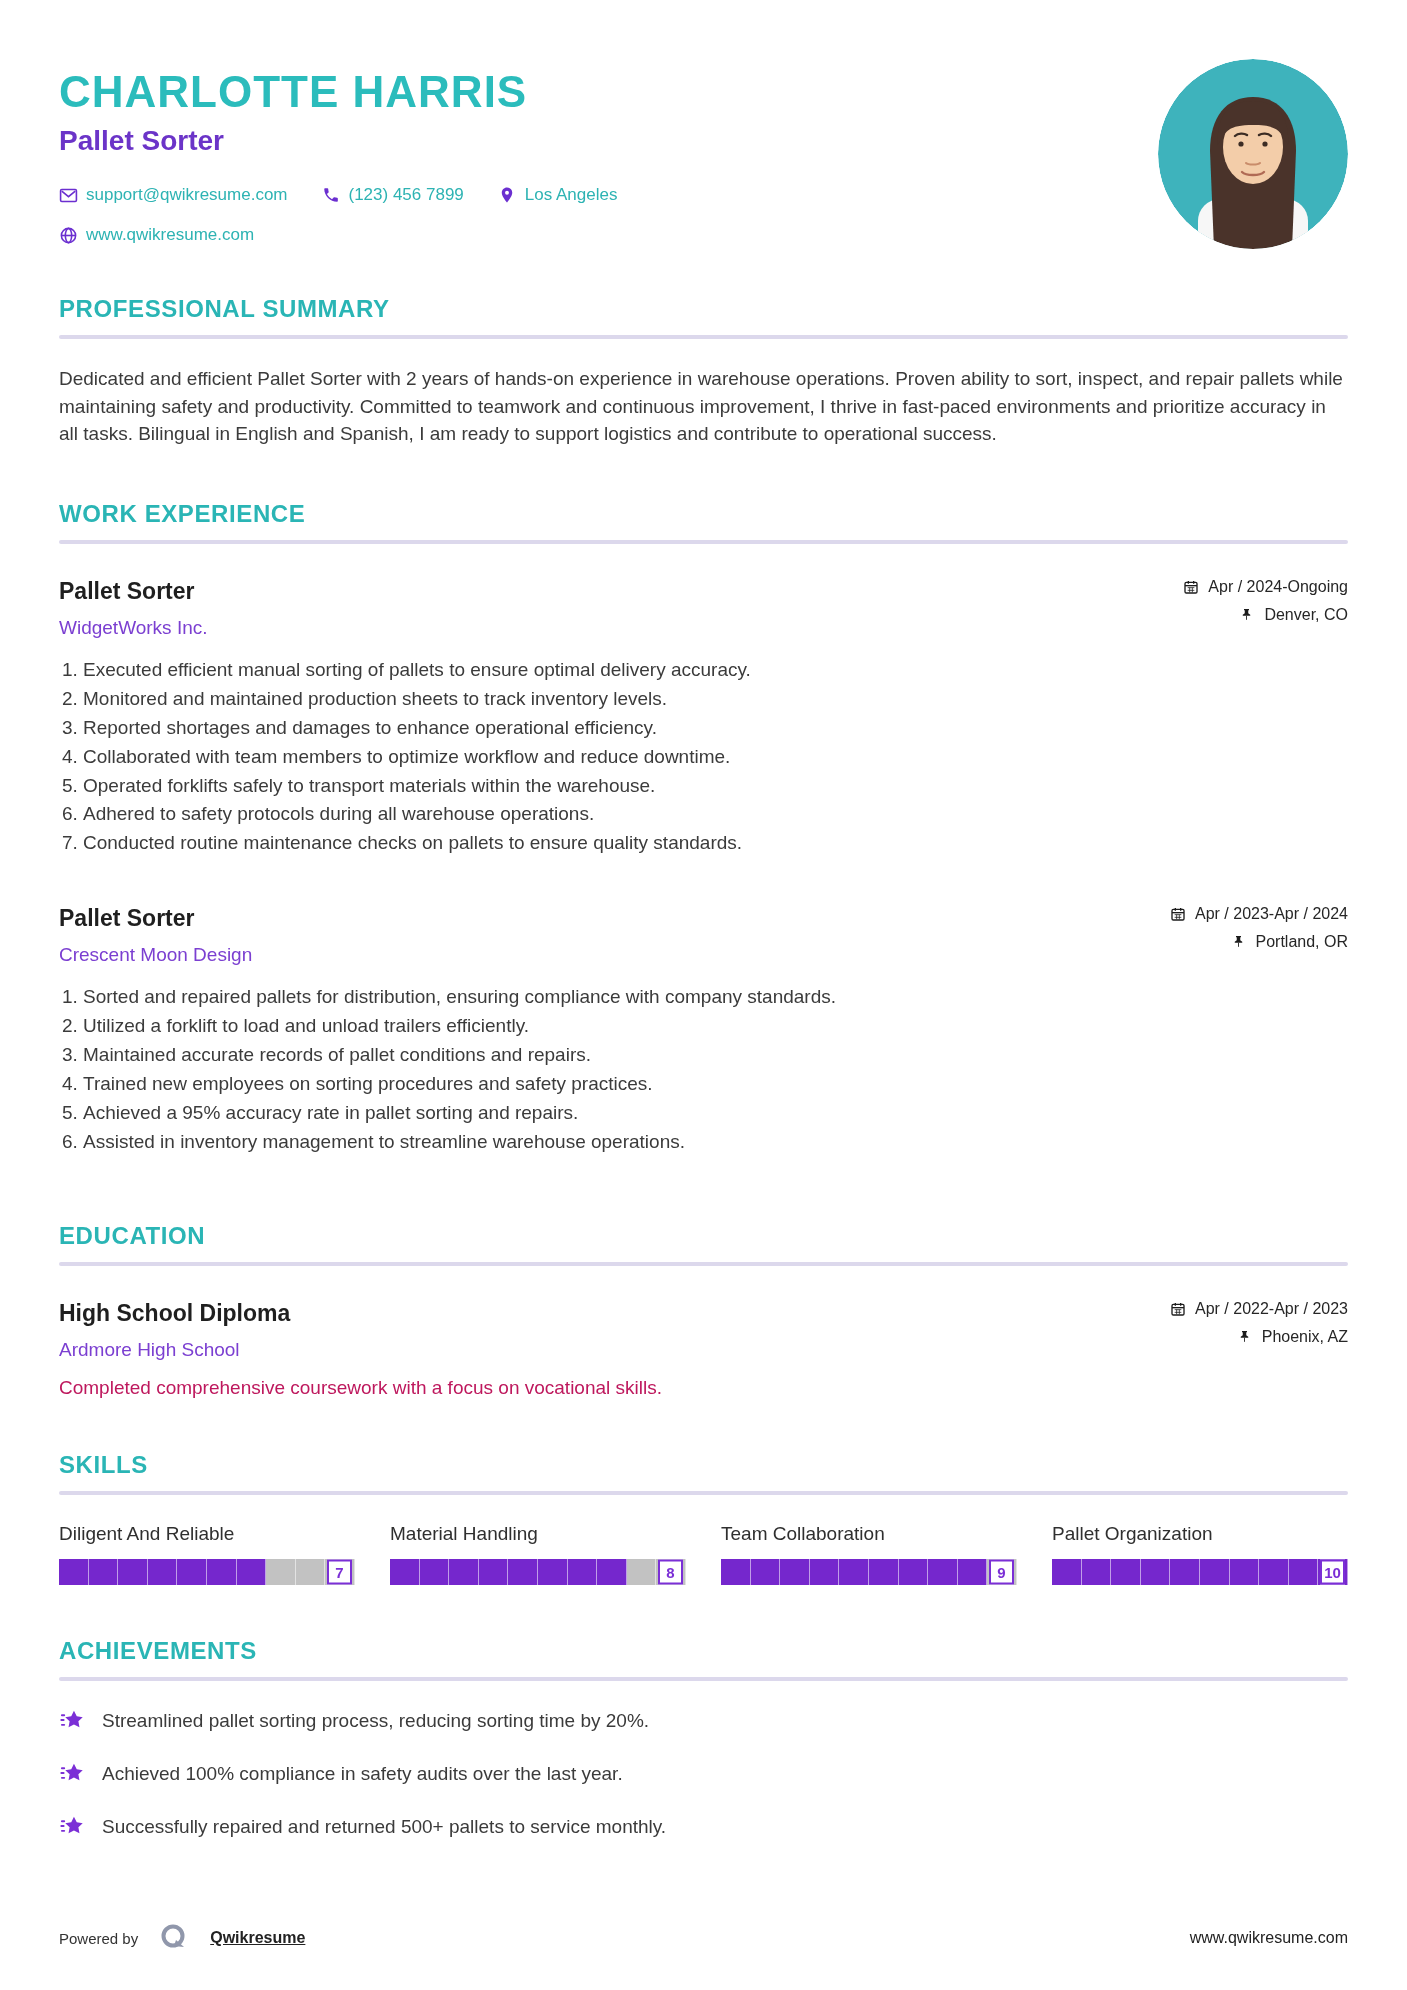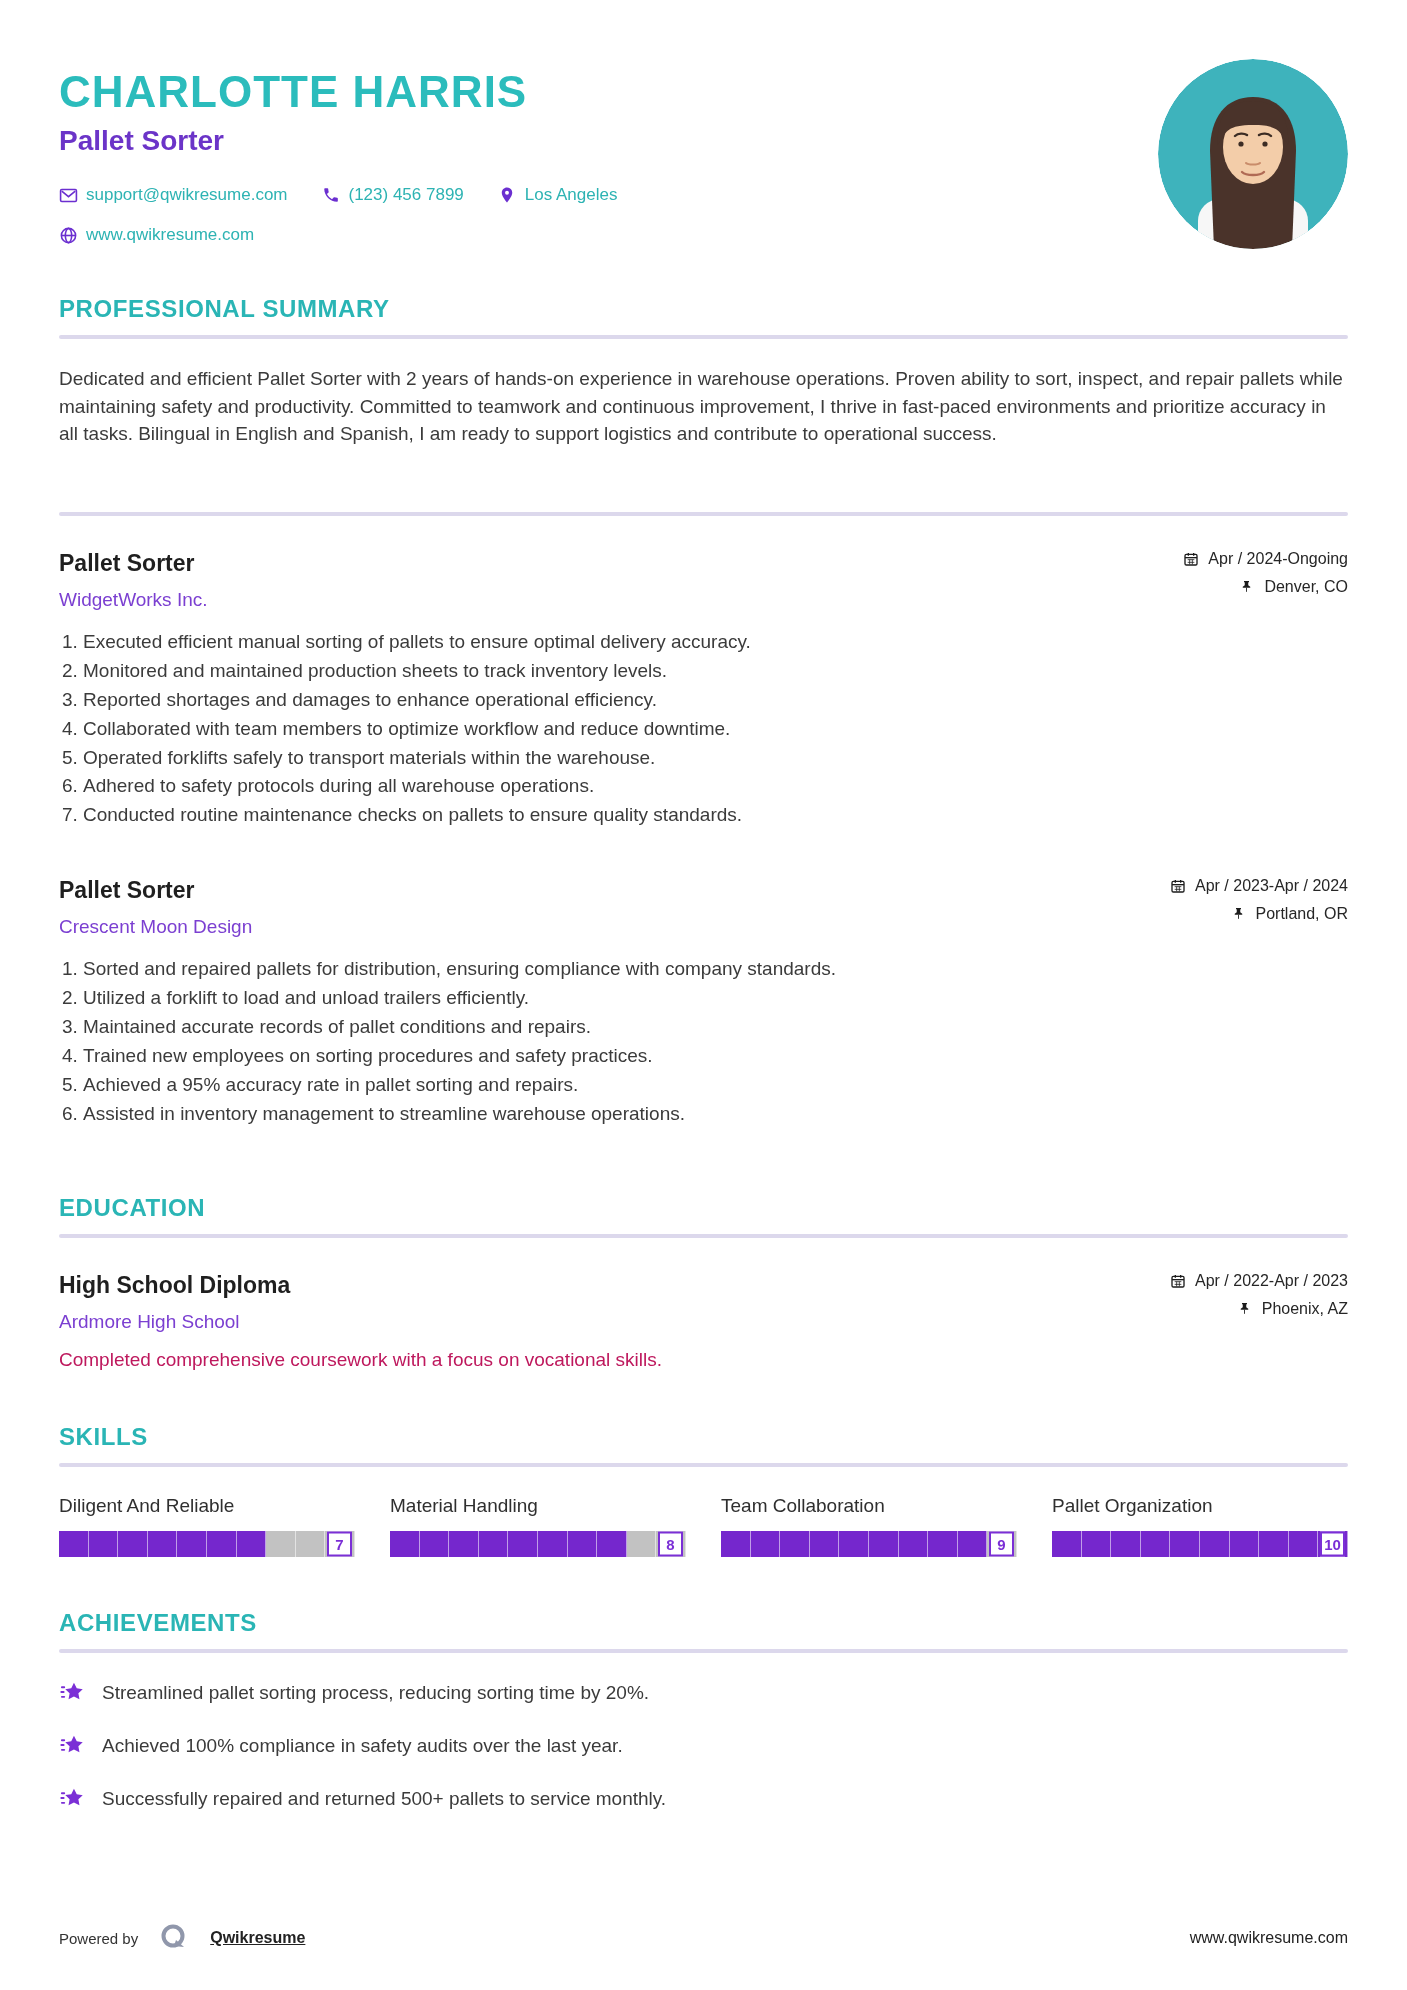--- a/index.html
+++ b/index.html
@@ -144,20 +144,21 @@
     </div>
   </div>
 
   <div class="section summary">
     <div class="section-heading">PROFESSIONAL SUMMARY</div>
     <div class="divider"></div>
     <p class="summary-text">Dedicated and efficient Pallet Sorter with 2 years of hands-on experience in warehouse operations. Proven ability to sort, inspect, and repair pallets while maintaining safety and productivity. Committed to teamwork and continuous improvement, I thrive in fast-paced environments and prioritize accuracy in all tasks. Bilingual in English and Spanish, I am ready to support logistics and contribute to operational success.</p>
   </div>
 
   <div class="section">
+    <div class="section-heading">WORK EXPERIENCE</div>
     <div class="divider"></div>
 
     <div class="entry">
       <div class="entry-head">
         <div>
           <div class="entry-title">Pallet Sorter</div>
           <div class="entry-company">WidgetWorks Inc.</div>
         </div>
         <div class="entry-meta">
           <div class="meta-row">

